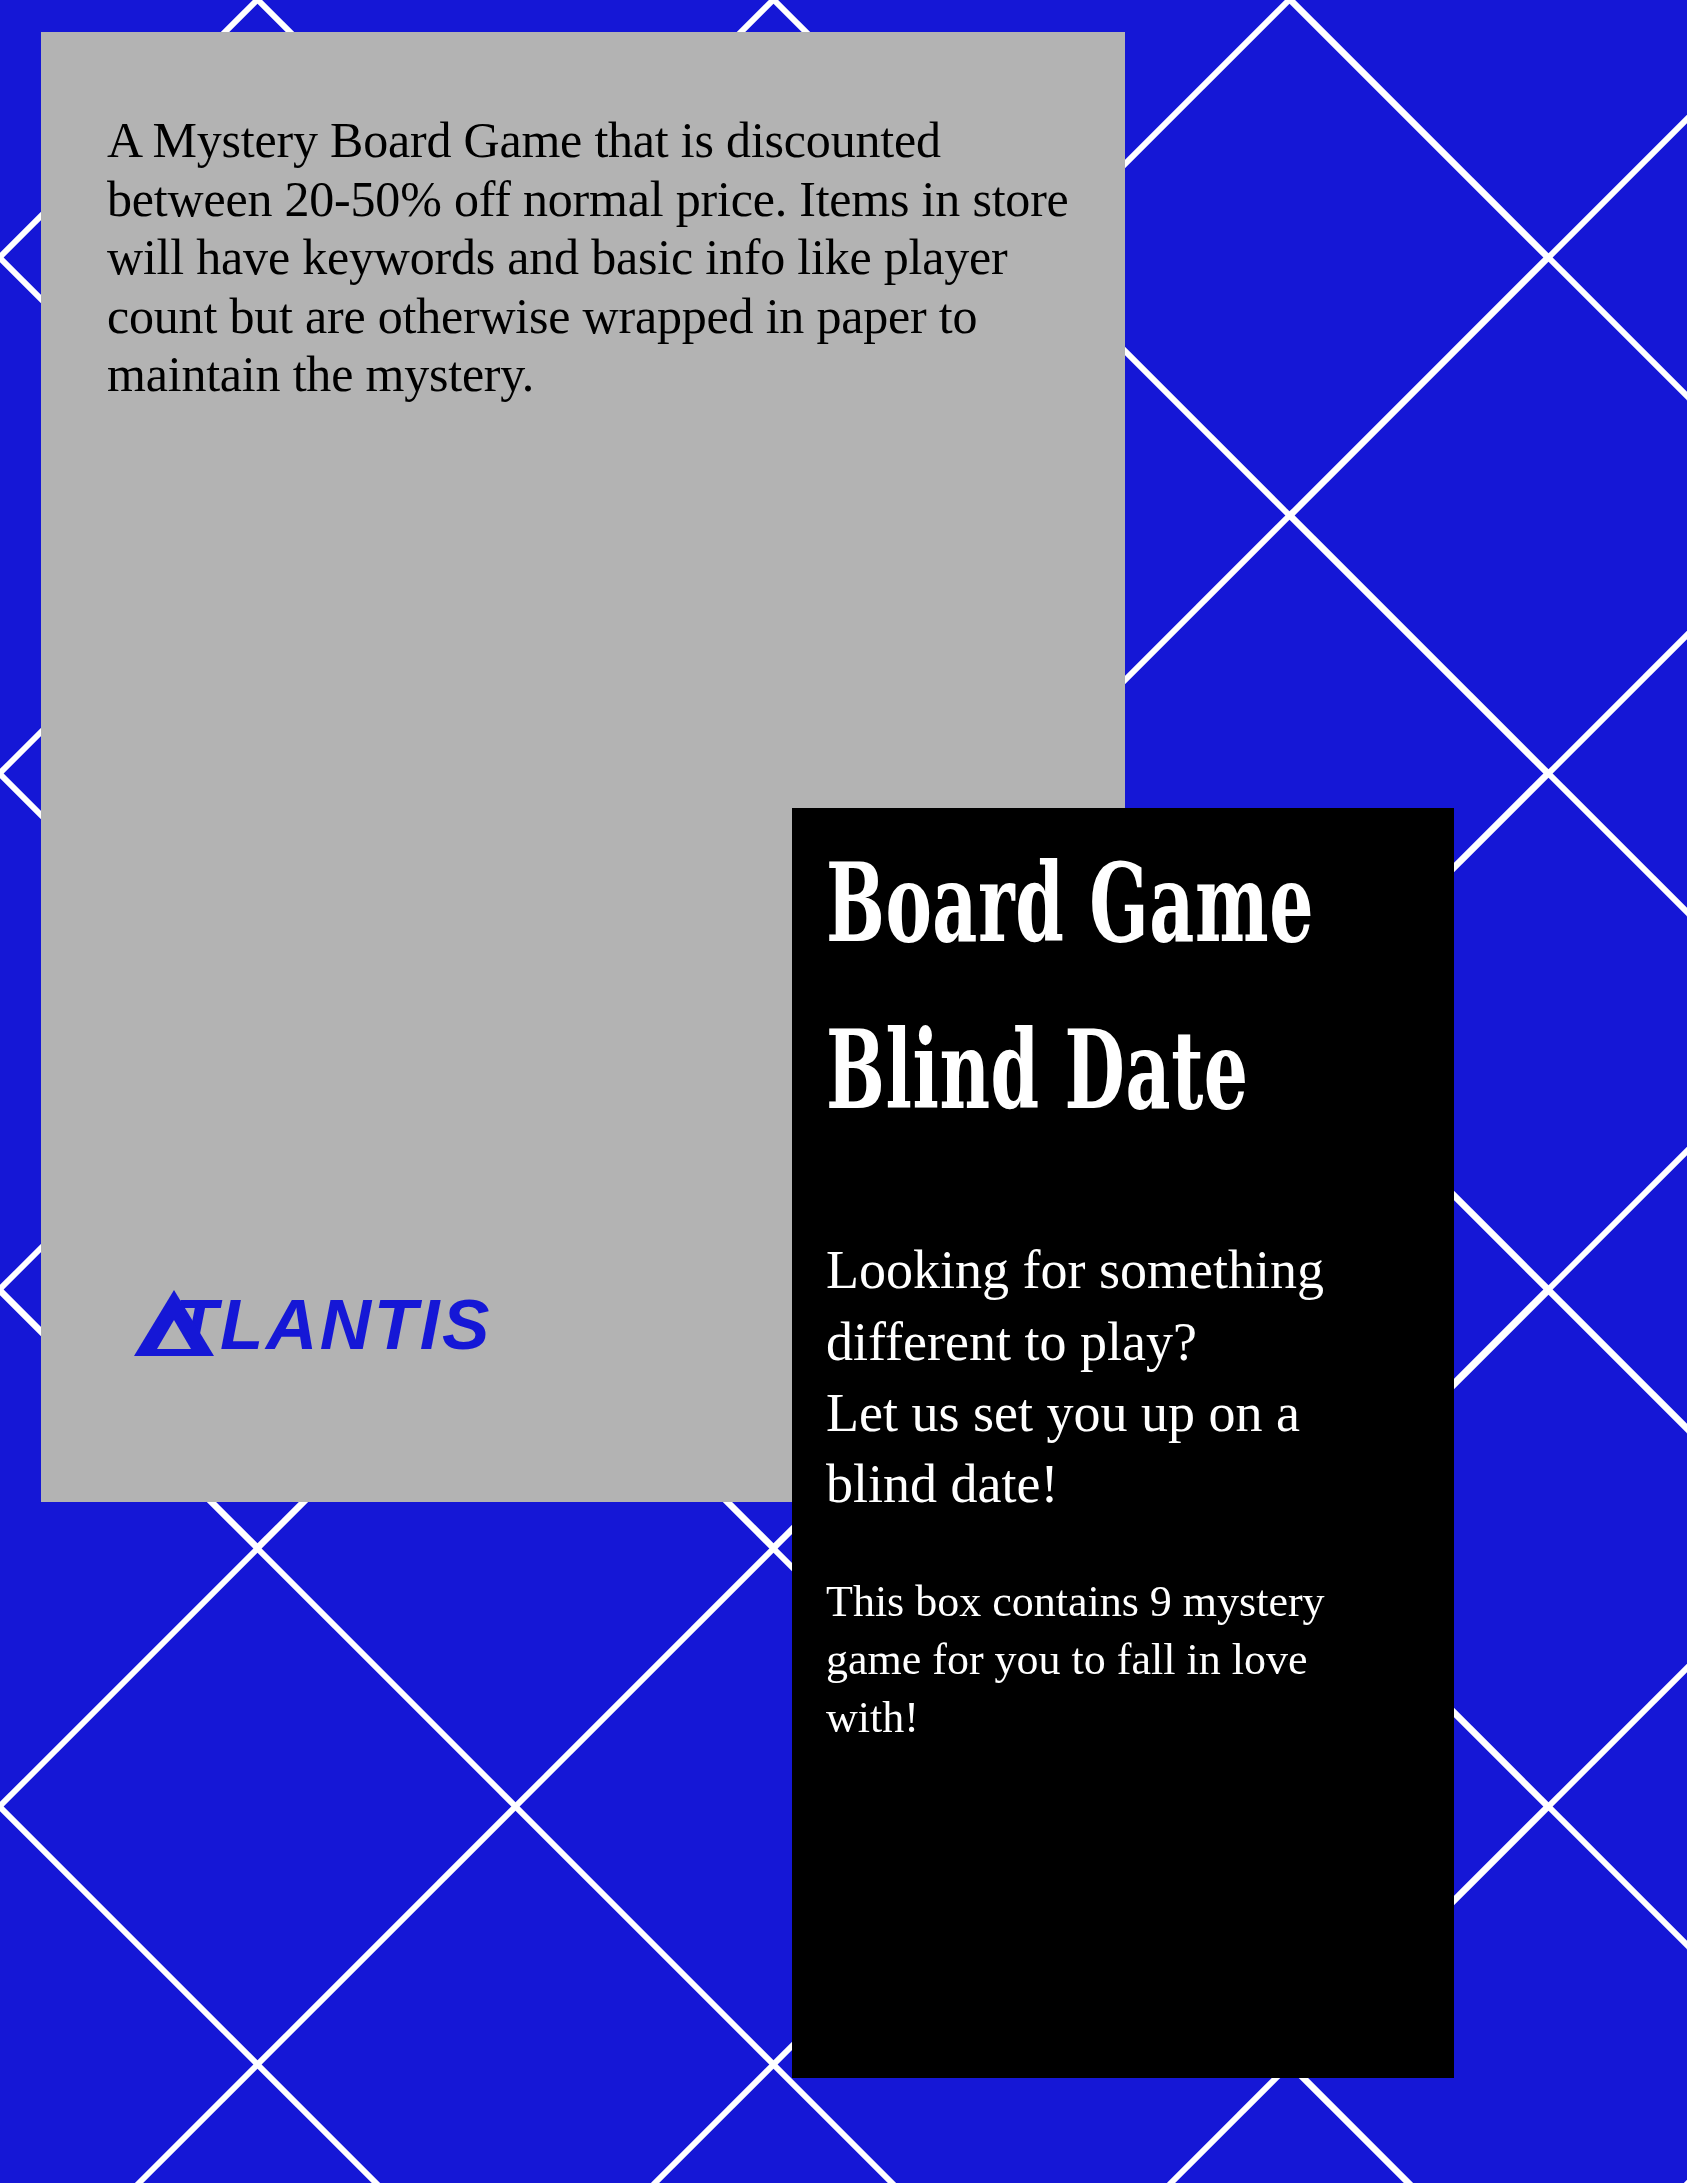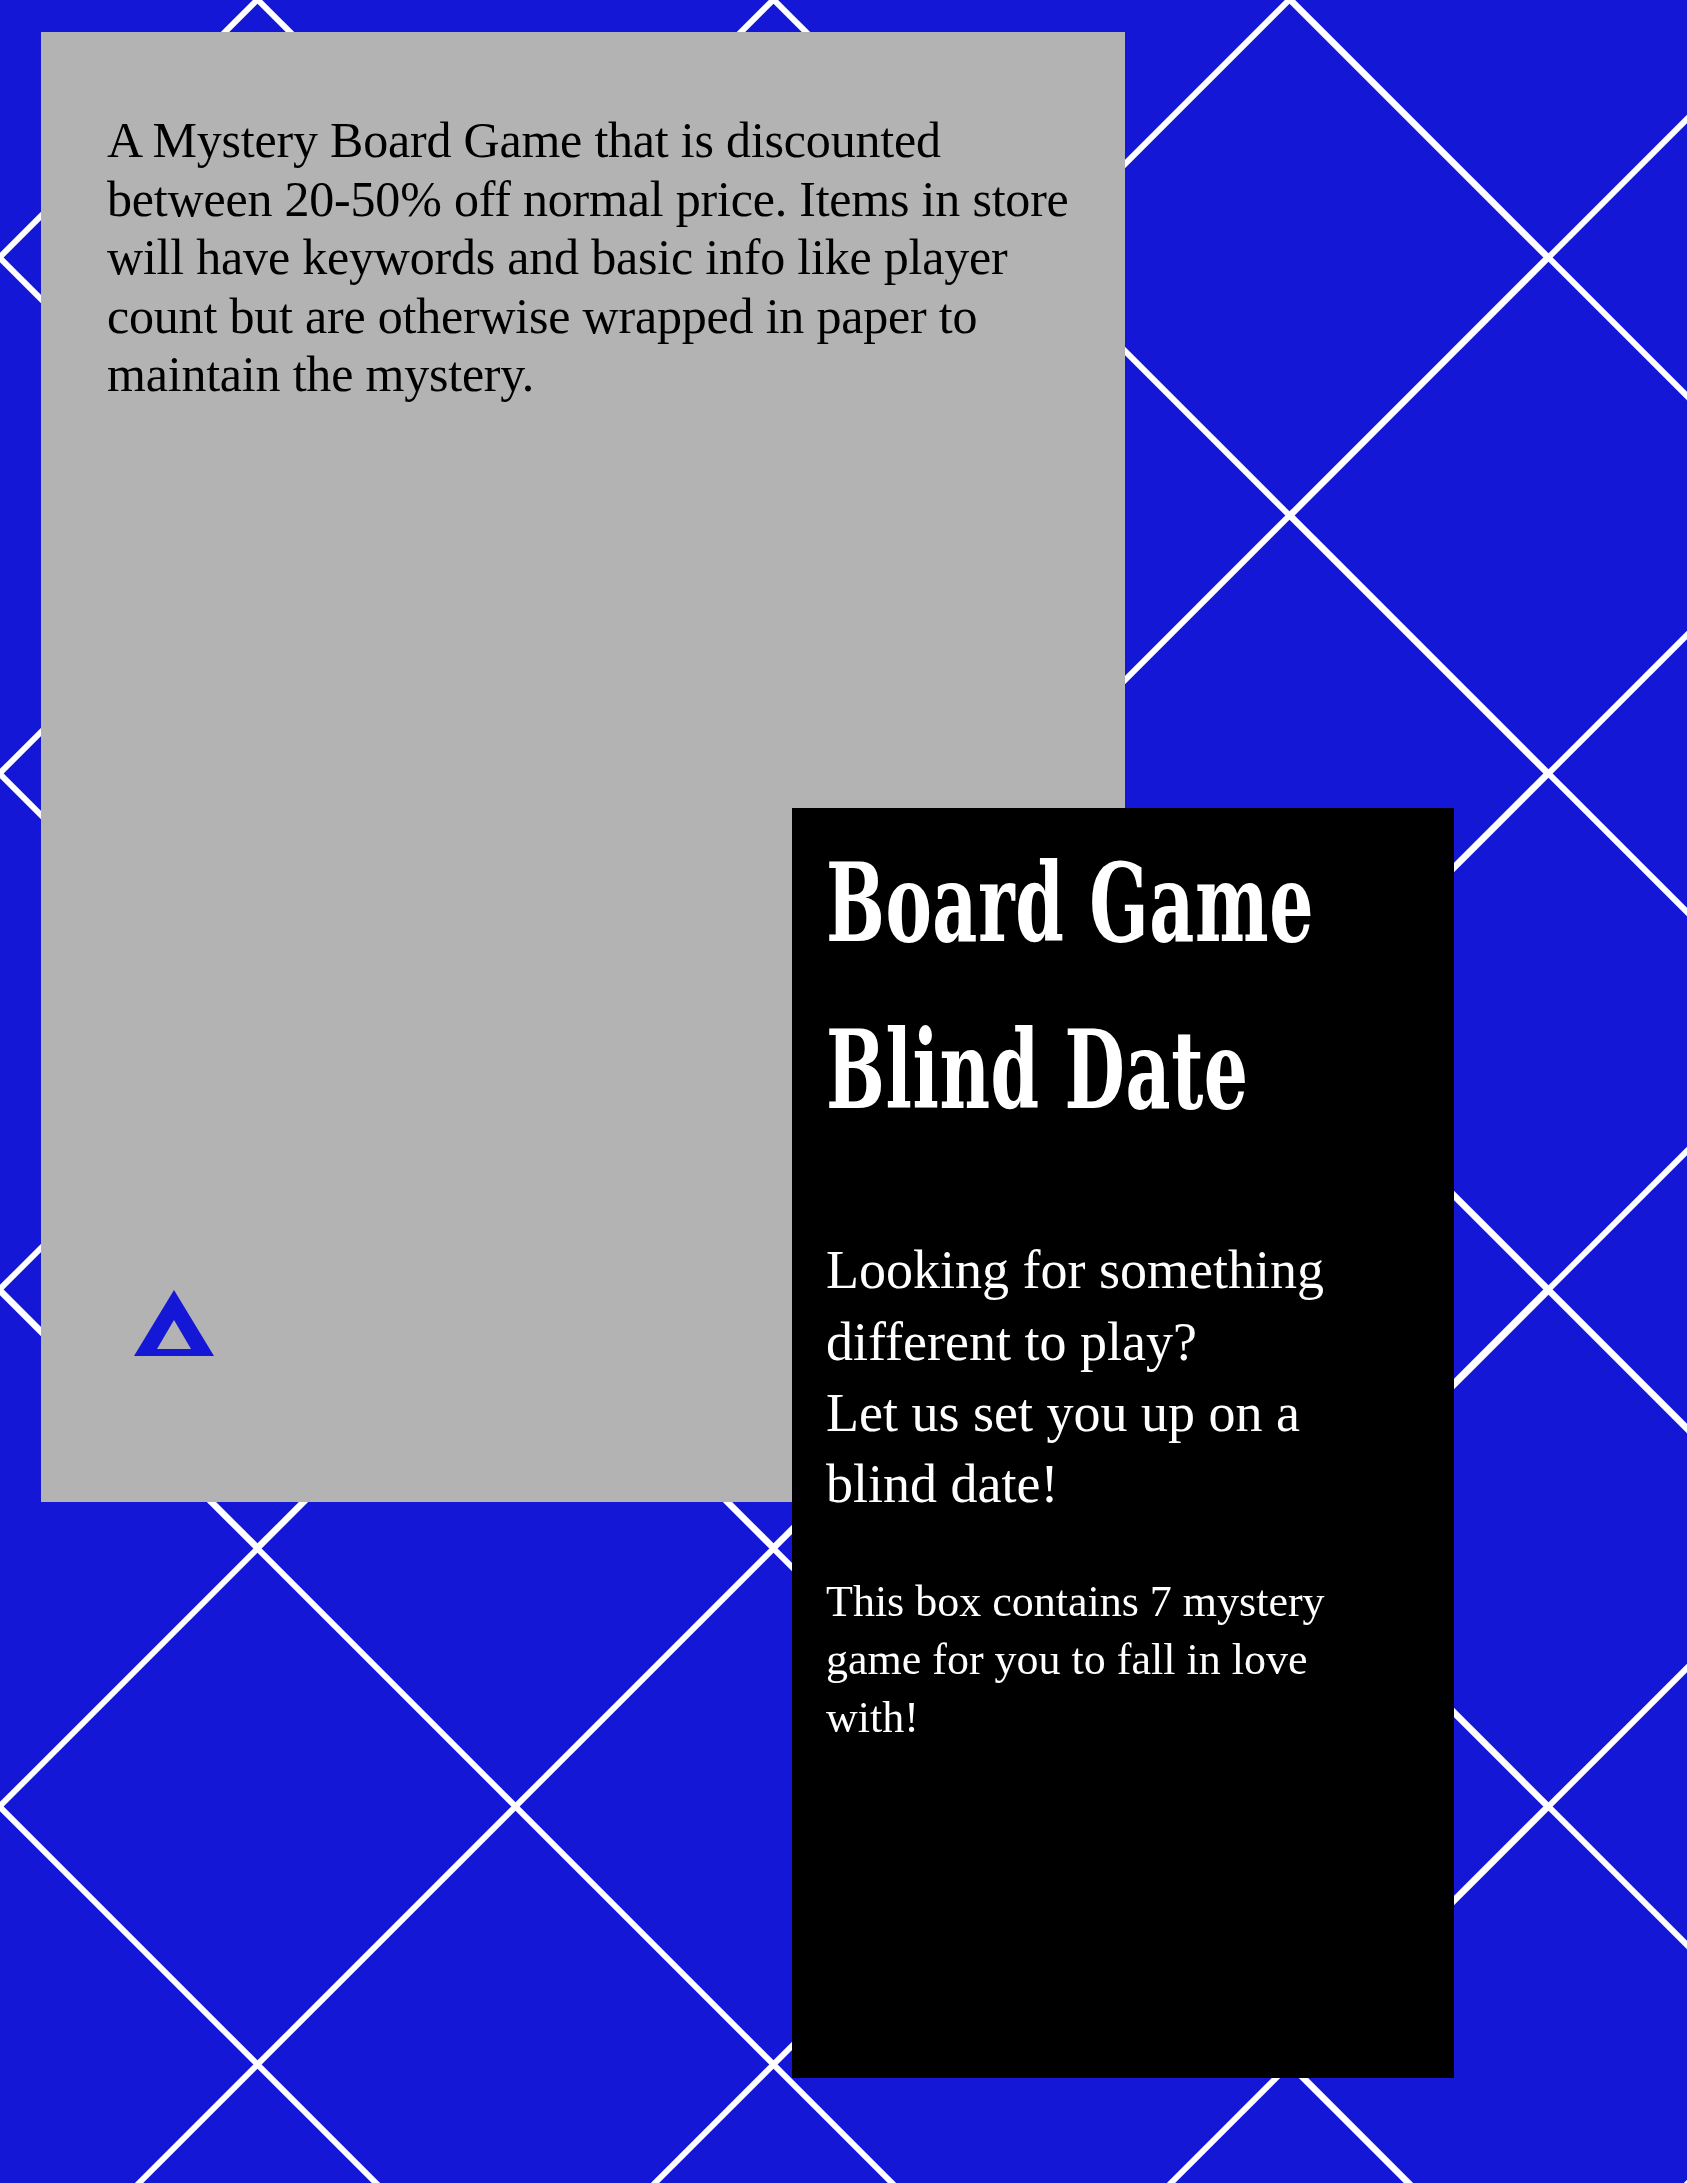--- a/index.html
+++ b/index.html
@@ -213,26 +213,27 @@
   </div>
 
 <div id="gray-panel">
   <div id="gray-panel-text">A Mystery Board Game that is discounted between 20-50% off normal price. Items in store will have keywords and basic info like player count but are otherwise wrapped in paper to maintain the mystery.</div>
 
   <div id="logo-block">
     <div id="logo-atlantis">
       <span id="logo-a-mark">
         <span id="logo-a-inner"></span>
       </span>
+      <span>TLANTIS</span>
     </div>
   </div>
 </div>
 
 <div id="black-panel">
   <div id="black-panel-inner">
     <div class="headline" id="headline-1">Board Game</div>
     <div class="headline" id="headline-2">Blind Date</div>
     <div id="black-body">Looking for something different to play?
 Let us set you up on a blind date!</div>
-    <div id="black-body-2">This box contains 7 mystery game for you to fall in love with!</div>
+    <div id="black-body-2">This box contains 9 mystery game for you to fall in love with!</div>
   </div>
 </div>
 
 
 </body></html>

